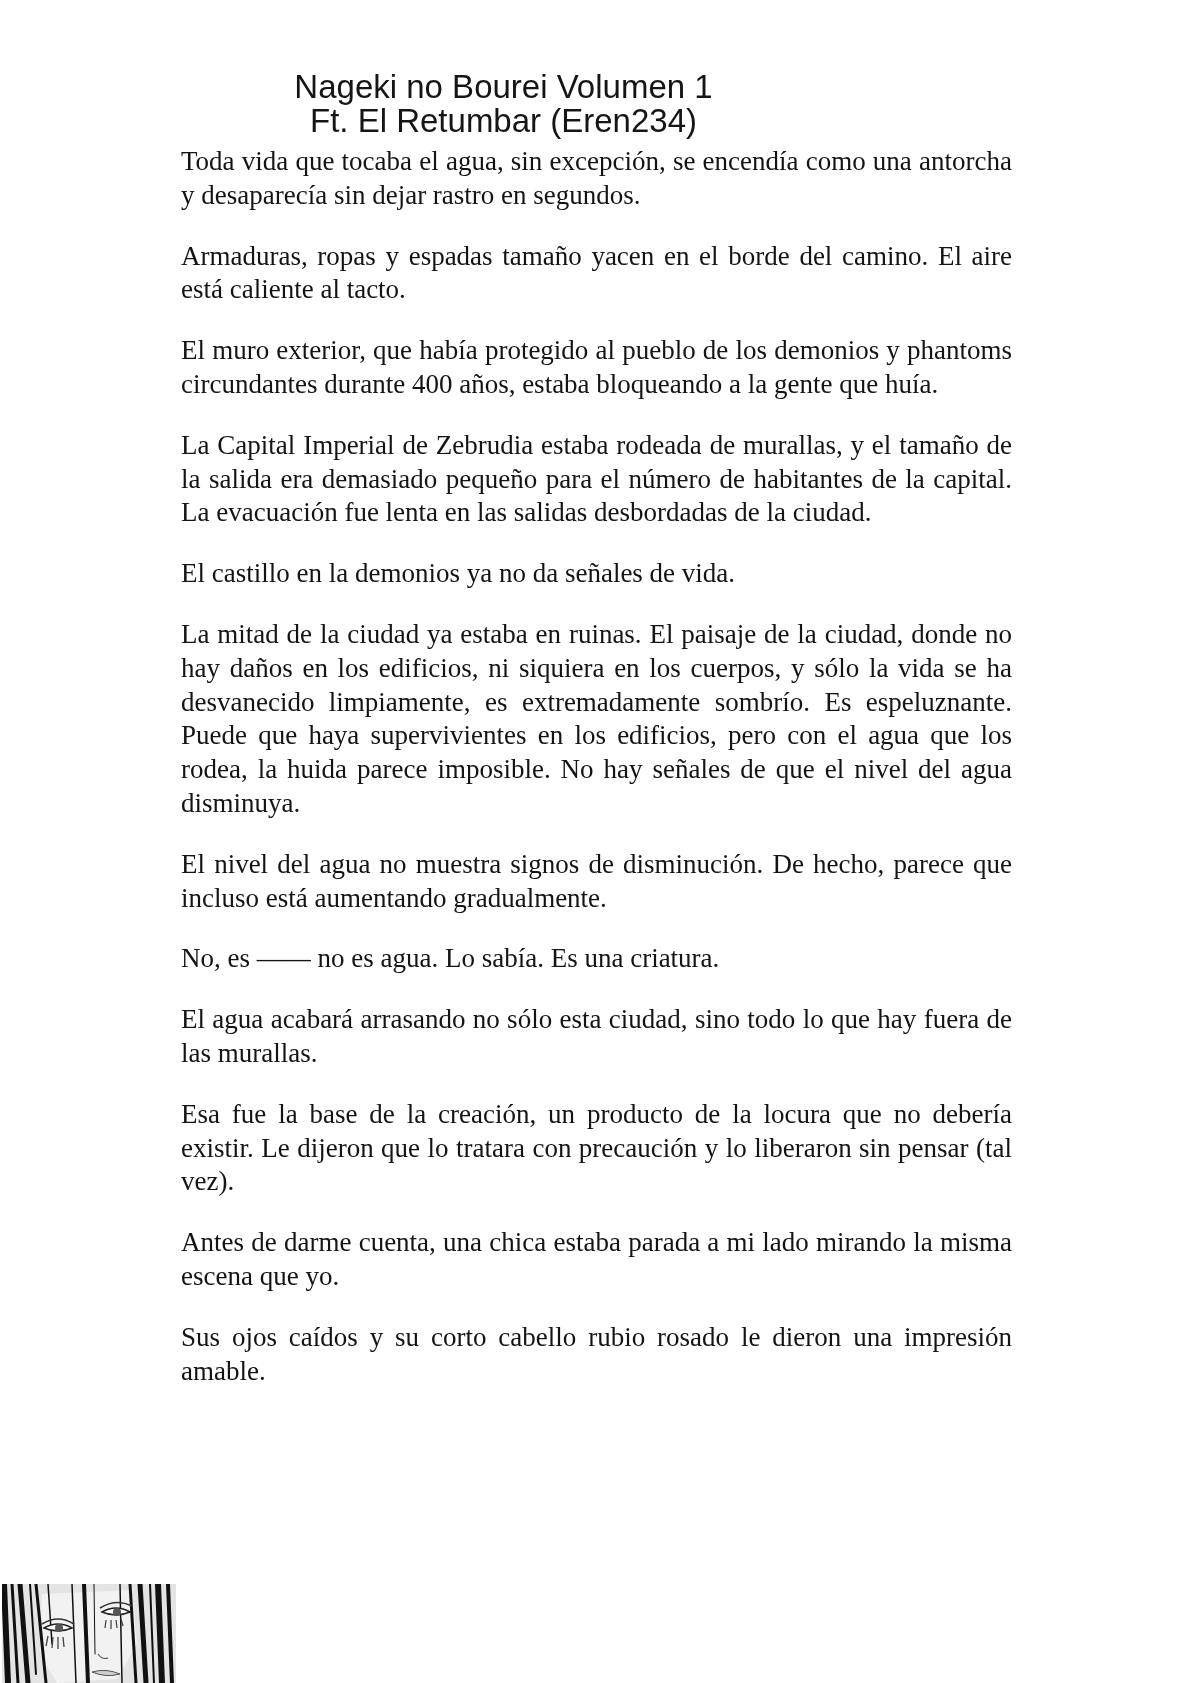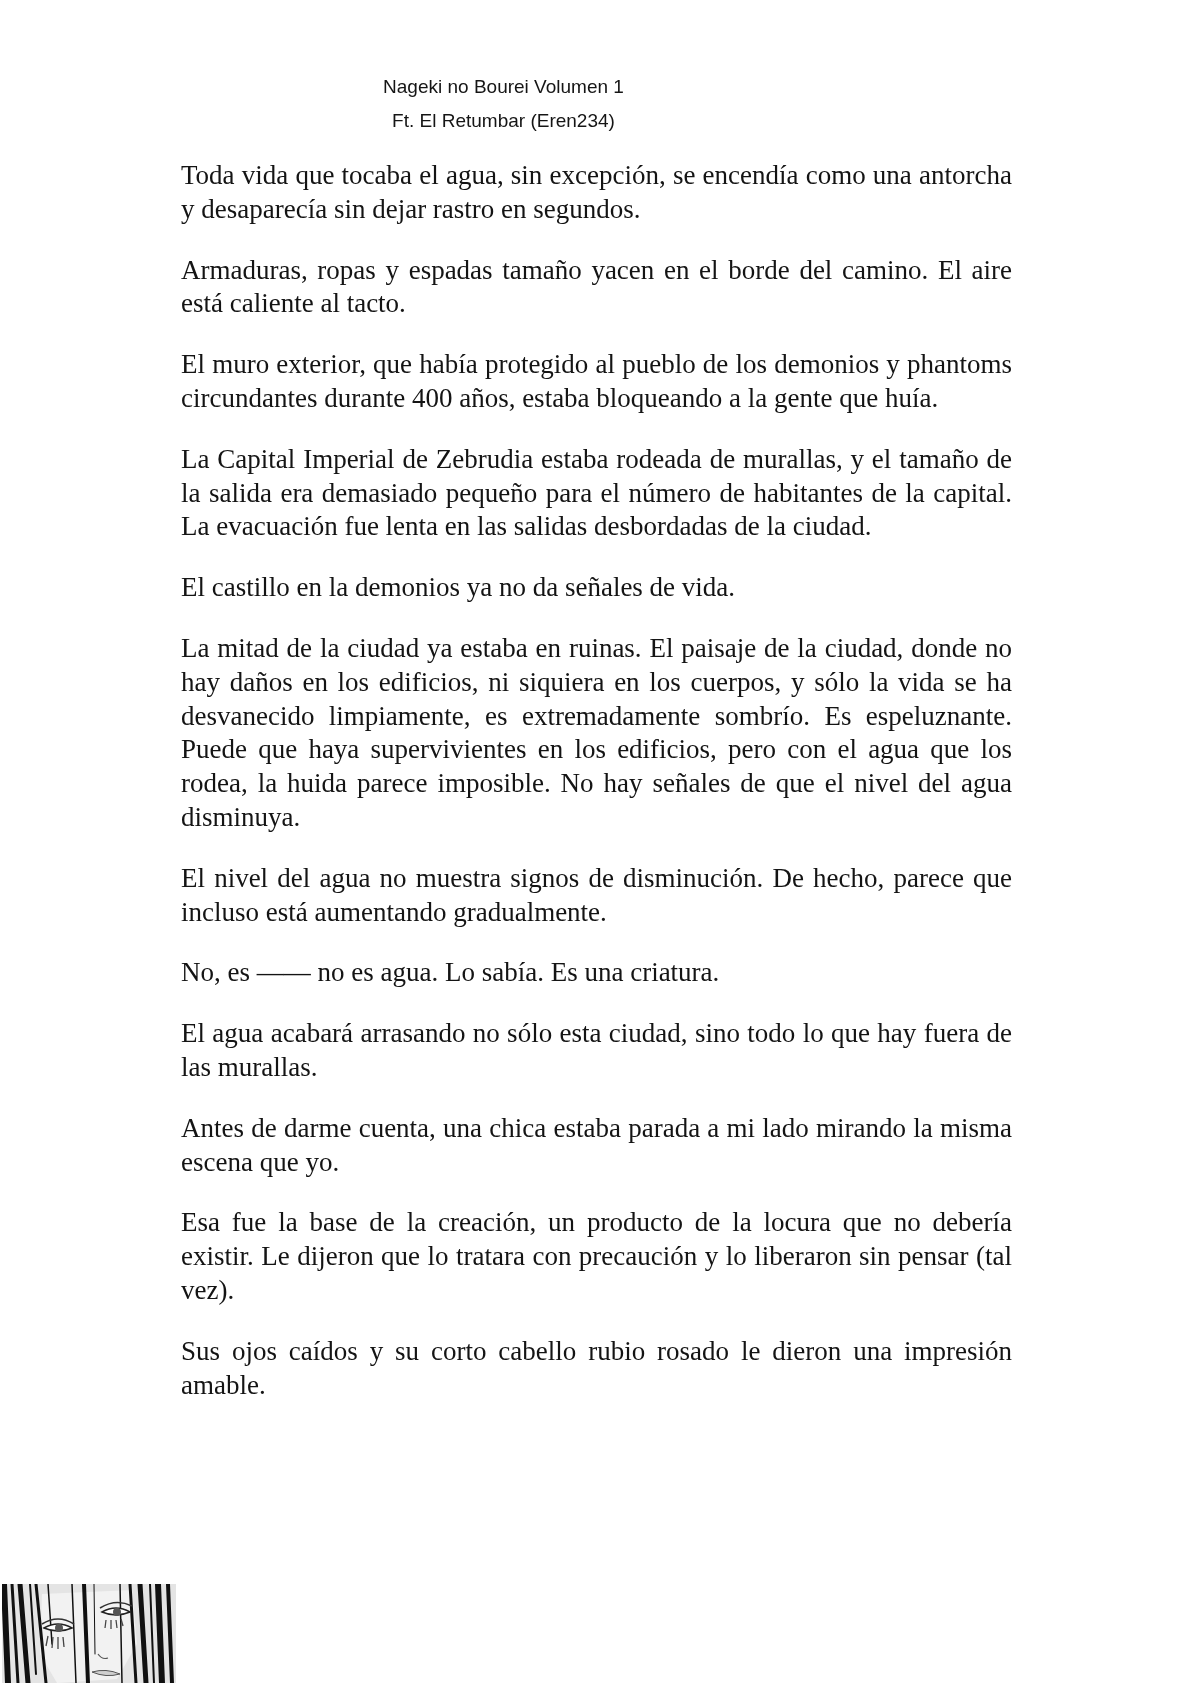--- a/index.html
+++ b/index.html
@@ -14,40 +14,40 @@
       overflow: hidden;
       color: #111111;
     }
     .page-header {
       position: absolute;
       top: 70px;
       left: 0;
       width: 1007px;
       text-align: center;
       font-family: "Liberation Sans", "DejaVu Sans", sans-serif;
-      font-size: 19px;
+      font-size: 33px;
       line-height: 34px;
       color: #151515;
     }
     .page-header div {
       margin: 0;
     }
     .body-text {
       position: absolute;
       top: 141px;
       left: 181px;
       width: 831px;
       font-family: "Liberation Serif", "DejaVu Serif", serif;
       font-size: 27px;
       line-height: 33.8px;
       color: #141414;
       text-align: justify;
     }
     .body-text p {
-      margin: 18px 0 27px 0;
+      margin: 4px 0 27px 0;
       padding: 0;
     }
     .corner-image {
       position: absolute;
       left: 2px;
       top: 1584px;
       width: 174px;
       height: 99px;
       overflow: hidden;
       background: #d9d9d9;
@@ -67,22 +67,22 @@
 <div class="body-text">
   <p>Toda vida que tocaba el agua, sin excepción, se encendía como una antorcha y desaparecía sin dejar rastro en segundos.</p>
   <p>Armaduras, ropas y espadas tamaño yacen en el borde del camino. El aire está caliente al tacto.</p>
   <p>El muro exterior, que había protegido al pueblo de los demonios y phantoms circundantes durante 400 años, estaba bloqueando a la gente que huía.</p>
   <p>La Capital Imperial de Zebrudia estaba rodeada de murallas, y el tamaño de la salida era demasiado pequeño para el número de habitantes de la capital. La evacuación fue lenta en las salidas desbordadas de la ciudad.</p>
   <p>El castillo en la demonios ya no da señales de vida.</p>
   <p>La mitad de la ciudad ya estaba en ruinas. El paisaje de la ciudad, donde no hay daños en los edificios, ni siquiera en los cuerpos, y sólo la vida se ha desvanecido limpiamente, es extremadamente sombrío. Es espeluznante. Puede que haya supervivientes en los edificios, pero con el agua que los rodea, la huida parece imposible. No hay señales de que el nivel del agua disminuya.</p>
   <p>El nivel del agua no muestra signos de disminución. De hecho, parece que incluso está aumentando gradualmente.</p>
   <p>No, es —— no es agua. Lo sabía. Es una criatura.</p>
   <p>El agua acabará arrasando no sólo esta ciudad, sino todo lo que hay fuera de las murallas.</p>
+  <p>Esa fue la base de la creación, un producto de la locura que no debería existir. Le dijeron que lo tratara con precaución y lo liberaron sin pensar (tal vez).</p>
   <p>Antes de darme cuenta, una chica estaba parada a mi lado mirando la misma escena que yo.</p>
-  <p>Esa fue la base de la creación, un producto de la locura que no debería existir. Le dijeron que lo tratara con precaución y lo liberaron sin pensar (tal vez).</p>
   <p>Sus ojos caídos y su corto cabello rubio rosado le dieron una impresión amable.</p>
 </div>
 
 <div class="corner-image">
   <svg width="174" height="99" viewBox="0 0 174 99" xmlns="http://www.w3.org/2000/svg">
     <rect x="0" y="0" width="174" height="99" fill="#e4e4e4"></rect>
 
     <path d="M40 10 L130 6 L135 60 L115 95 L55 99 L38 70 Z" fill="#f2f2f2"></path>
 
     <g stroke="#111" stroke-linecap="round">

